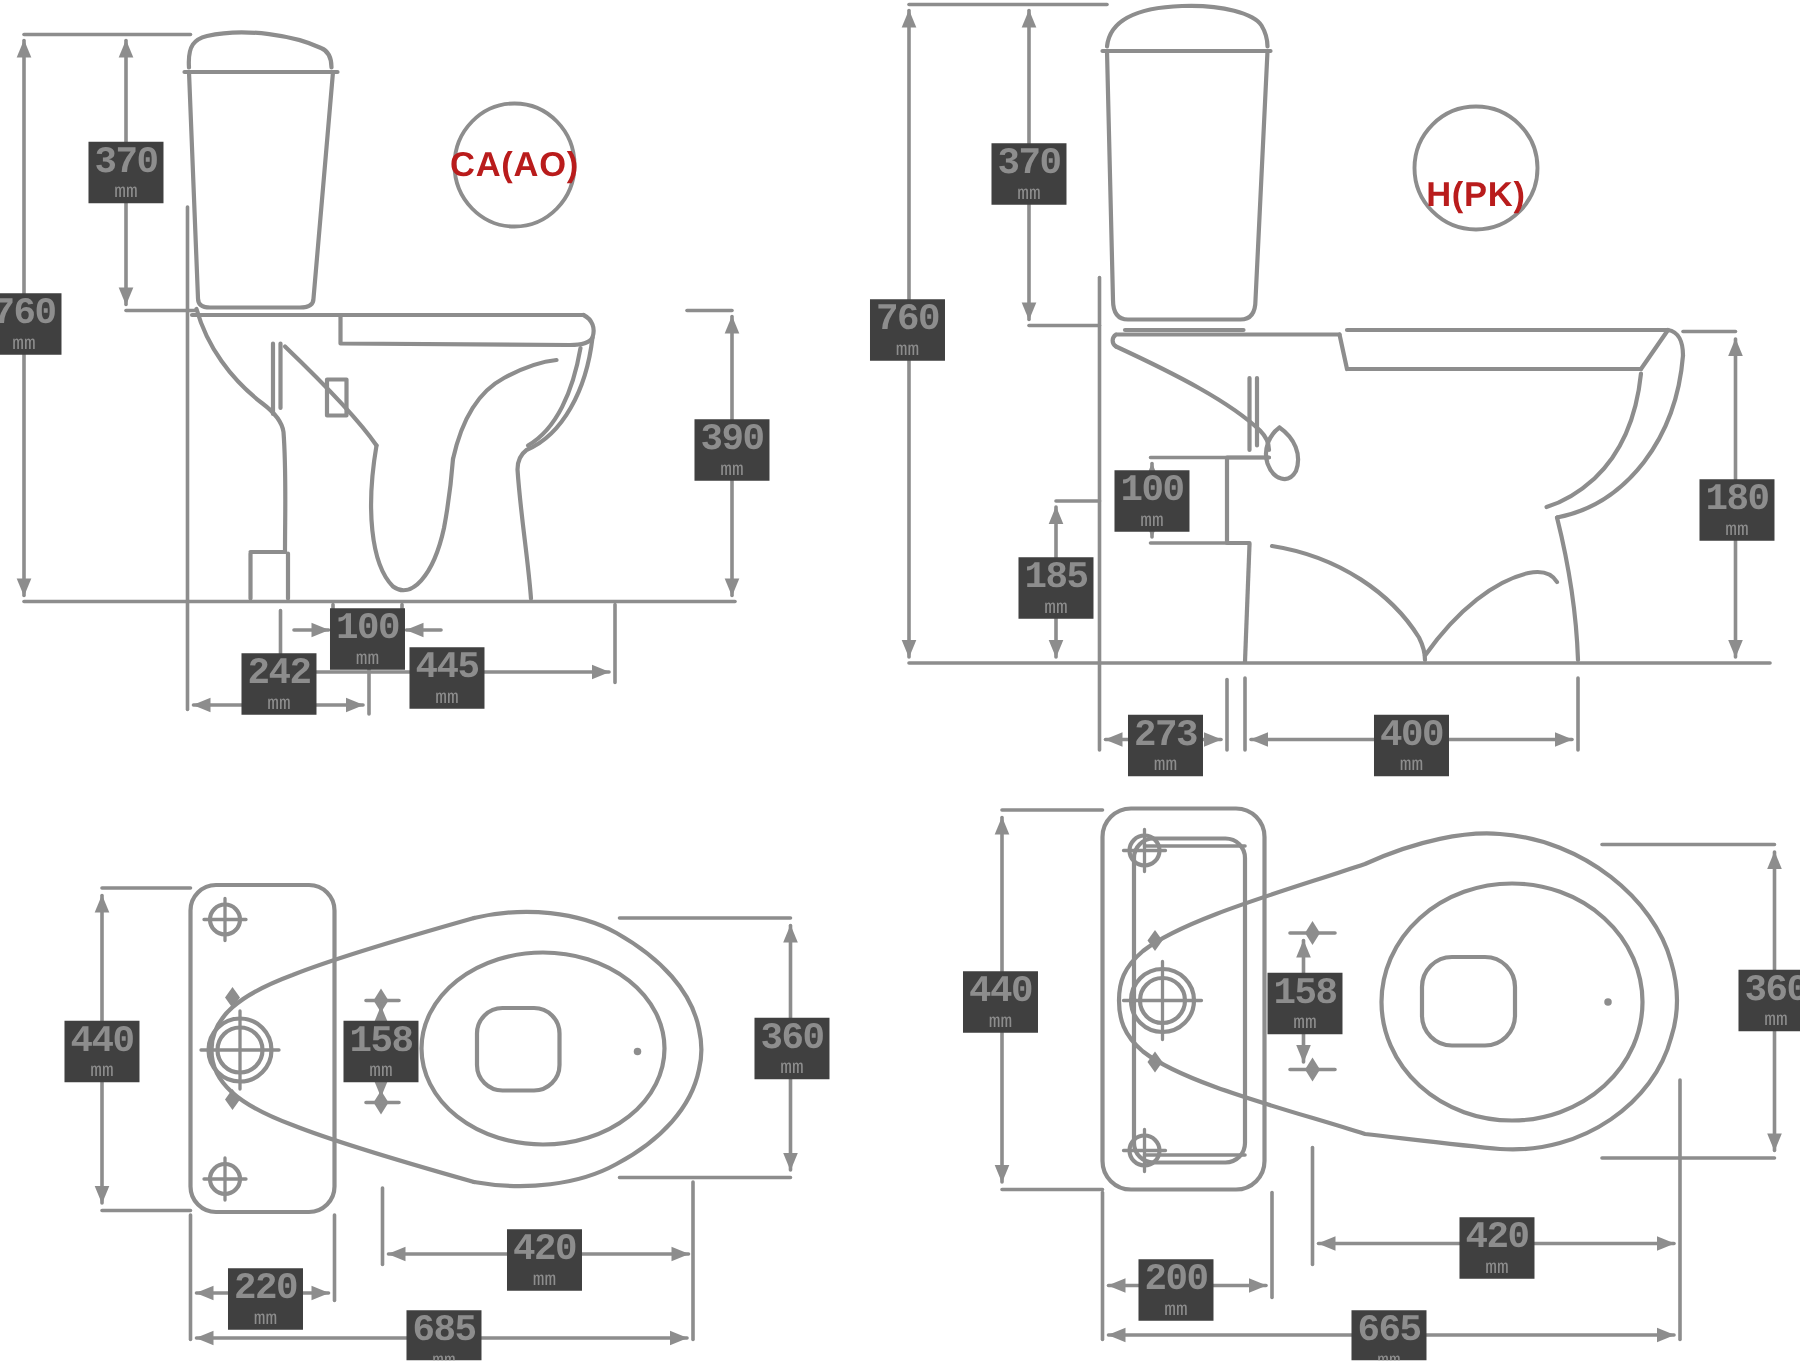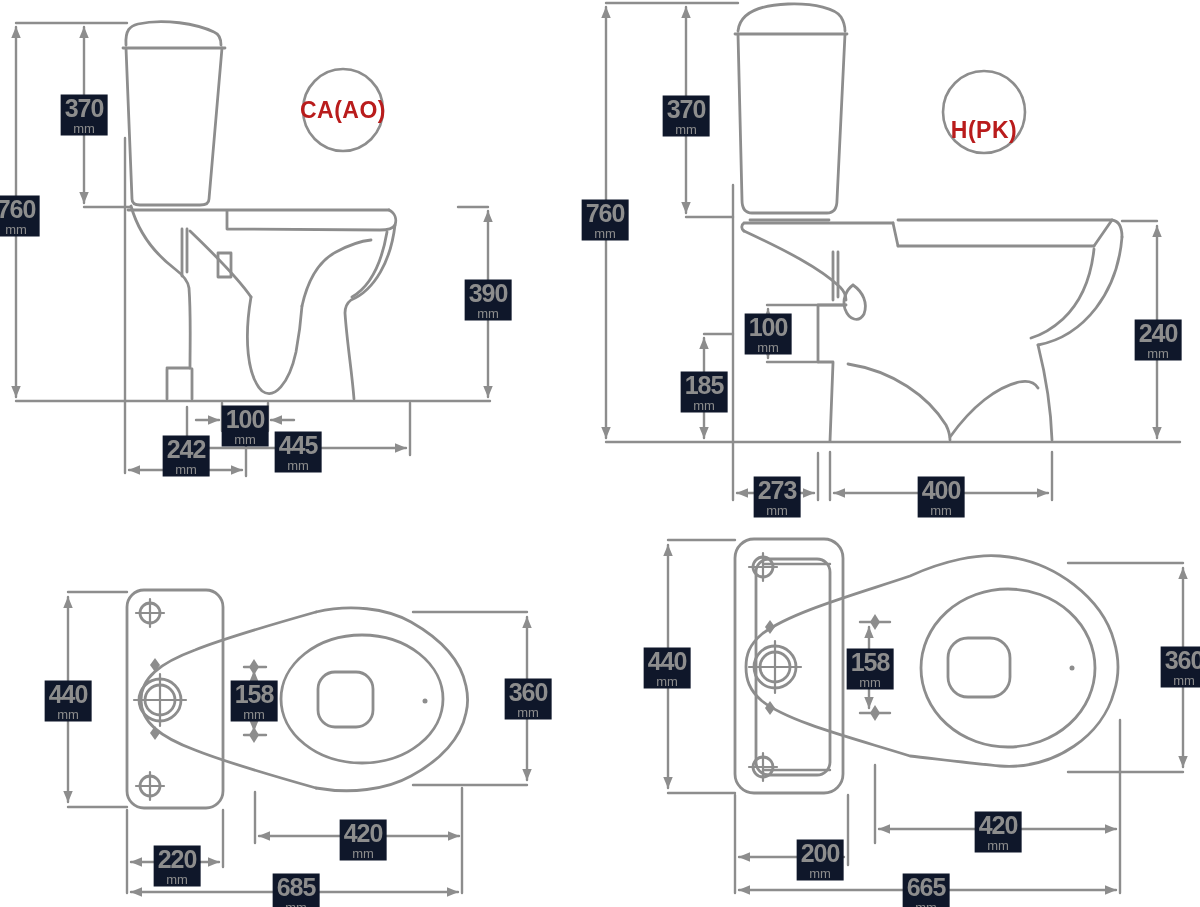--- a/index.html
+++ b/index.html
@@ -1,20 +1,20 @@
 <!DOCTYPE html>
 <html><head>
 <meta charset="utf-8">
 <style>
   html,body{margin:0;padding:0;background:#ffffff;}
   .fig{position:relative;width:1200px;height:907px;background:#fff;overflow:hidden;
        font-family:"Liberation Sans", sans-serif;}
   .fig svg{position:absolute;left:0;top:0;}
-  .dim{position:absolute;transform:translate(-50%,-50%);background:#0f172a;color:#8d8d8d;
-       text-align:center;line-height:1;padding:1px 4px;white-space:nowrap;}
+  .dim{position:absolute;transform:translate(-50%,-50%);background:#404040;color:#8d8d8d;
+       text-align:center;line-height:1;padding:1px 4px;white-space:nowrap;font-family:Liberation Mono, monospace;}
   .dim .v{display:block;font-size:25px;font-weight:700;letter-spacing:-1px;}
   .dim .u{display:block;font-size:13px;font-weight:400;margin-top:1px;letter-spacing:0;}
   .model{position:absolute;transform:translate(-50%,-50%);color:#b91c1c;
          font-size:23px;font-weight:700;letter-spacing:0.5px;white-space:nowrap;}
 </style>
 </head>
 <body>
 
 <div class="fig">
 
@@ -219,21 +219,21 @@
 </div>
 <div class="dim" style="left:704px;top:392px">
   <span class="v">185</span>
   <span class="u">mm</span>
 </div>
 <div class="dim" style="left:768px;top:334px">
   <span class="v">100</span>
   <span class="u">mm</span>
 </div>
 <div class="dim" style="left:1158px;top:340px">
-  <span class="v">240</span>
+  <span class="v">180</span>
   <span class="u">mm</span>
 </div>
 <div class="dim" style="left:777px;top:497px">
   <span class="v">273</span>
   <span class="u">mm</span>
 </div>
 <div class="dim" style="left:941px;top:497px">
   <span class="v">400</span>
   <span class="u">mm</span>
 </div>
@@ -275,21 +275,21 @@
   <span class="u">mm</span>
 </div>
 <div class="dim" style="left:1184px;top:667px">
   <span class="v">360</span>
   <span class="u">mm</span>
 </div>
 <div class="dim" style="left:998px;top:832px">
   <span class="v">420</span>
   <span class="u">mm</span>
 </div>
-<div class="dim" style="left:820px;top:860px">
+<div class="dim" style="left:784px;top:860px">
   <span class="v">200</span>
   <span class="u">mm</span>
 </div>
 <div class="dim" style="left:926px;top:894px">
   <span class="v">665</span>
   <span class="u">mm</span>
 </div>
 
 </div>
 

